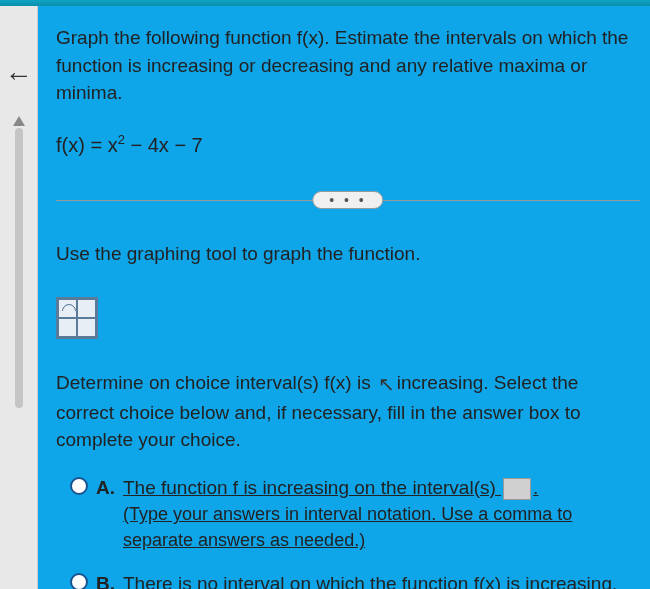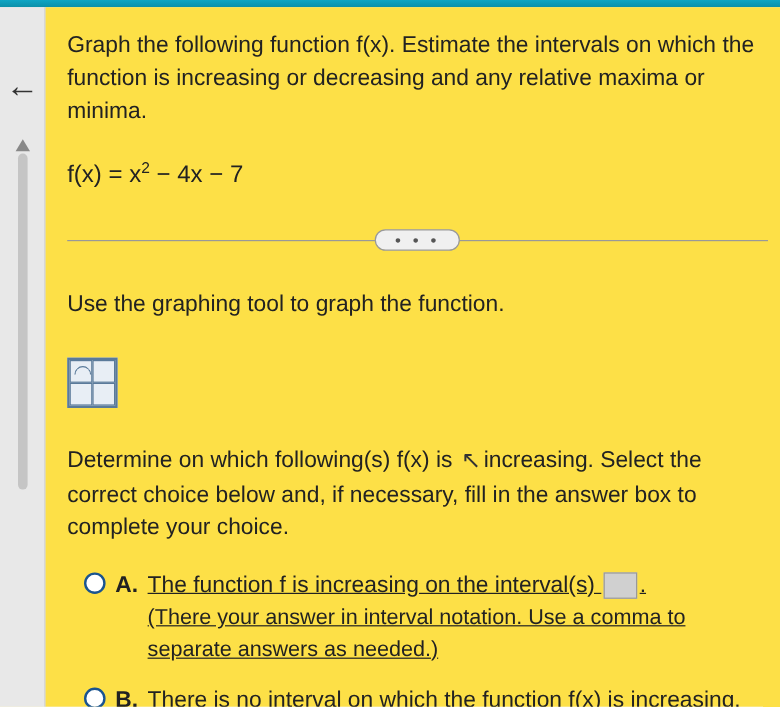--- a/index.html
+++ b/index.html
@@ -53,21 +53,21 @@
       top: -12px;
       left: -2px;
       width: 0;
       height: 0;
       border-left: 6px solid transparent;
       border-right: 6px solid transparent;
       border-bottom: 10px solid #888;
     }
     .content {
       flex: 1;
-      background: #fde047;
+      background: #0ea5e9;
       padding: 18px 10px 18px 18px;
       font-size: 19px;
       line-height: 1.45;
       color: #222;
     }
     .question-text {
       margin-bottom: 24px;
     }
     .equation {
       font-size: 20px;
@@ -219,32 +219,32 @@
     <div class="instruction">Use the graphing tool to graph the function.</div>
 
     <div class="graph-tool">
       <div class="q q1"></div>
       <div class="q"></div>
       <div class="q"></div>
       <div class="q"></div>
     </div>
 
     <div class="sub-instruction">
-      <span>Determine on which following(s) f(x) is </span><span class="cursor-icon">↖</span><span>increasing. Select the correct choice below and, if necessary, fill in the answer box to complete your choice.</span>
+      <span>Determine on choice interval(s) f(x) is </span><span class="cursor-icon">↖</span><span>increasing. Select the correct choice below and, if necessary, fill in the answer box to complete your choice.</span>
     </div>
 
     <div class="choices">
 
       <div class="choice">
         <div class="radio"></div>
         <div class="choice-label">A.</div>
         <div class="choice-body">
           <span>The function f is increasing on the interval(s) </span>
           <span class="answer-box"></span><span>.</span>
-          <div class="hint">(There your answer in interval notation. Use a comma to separate answers as needed.)</div>
+          <div class="hint">(Type your answers in interval notation. Use a comma to separate answers as needed.)</div>
         </div>
       </div>
 
       <div class="choice">
         <div class="radio"></div>
         <div class="choice-label">B.</div>
         <div class="choice-body">There is no interval on which the function f(x) is increasing.</div>
       </div>
 
     </div>

